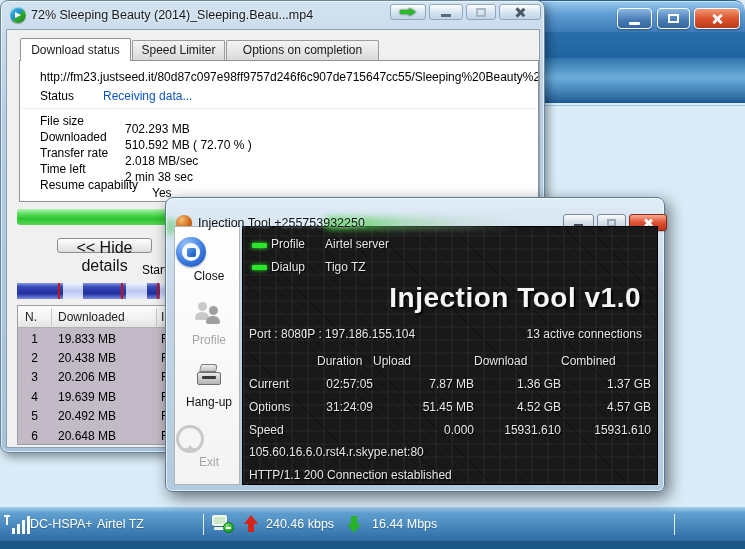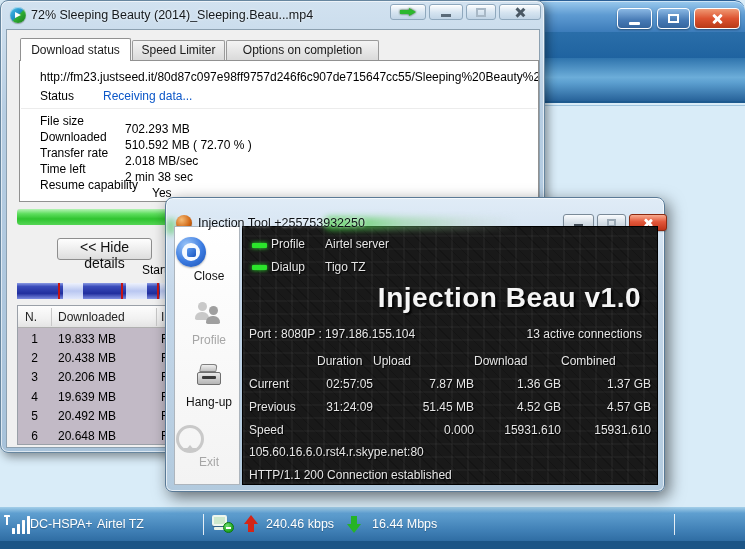--- a/index.html
+++ b/index.html
@@ -106,21 +106,21 @@
     white-space:nowrap; overflow:hidden; }
   .row-label { font-size:12px; color:#000; white-space:nowrap; }
   .idm-status-val { color:#0c57c8; }
   .tp-sep { left:1px; top:47px; width:516px; border-top:1px solid #ececec; }
   .f-label { left:20px; } .f-value { left:105px;margin-top:8px; } .f-value.indent { left:132px; }
 
   .idm-progress { left:10px; top:179px; width:515px; height:16px; background:#e9e9e9;
     border-radius:3px; overflow:hidden; box-shadow:inset 0 0 1px #aaa; }
   .idm-progress .fill { position:absolute; left:0; top:0; height:100%; border-radius:3px;
     background:linear-gradient(180deg,#b5f3b5 0%,#5ede5e 30%,#2fc42f 62%,#55d655 100%); }
-  .btn-hide { left:50px; top:208px; width:95px; height:22px; font-size:14px; color:#111;
+  .btn-hide { left:50px; top:208px; width:95px; height:15px; font-size:16px; color:#111;
     background:linear-gradient(180deg,#fefefe 0%,#ebebeb 60%,#dddddd 100%);
     border:1px solid #8e8e8e; border-radius:3px; display:grid; place-items:center; cursor:pointer; }
   .start-label { left:135px; top:233px; font-size:12px; color:#000; white-space:nowrap; }
 
   .chunkbar { left:10px; top:253px; width:515px; height:16px; overflow:hidden;
     background:linear-gradient(180deg,#8a9ae4 0%,#3a4cba 22%,#202e9e 65%,#7c8ce0 100%); }
   .chunk-seg { position:absolute; top:0; height:100%;
     background:linear-gradient(180deg,#eef2fd 0%,#b9c7f1 50%,#e2e9fc 100%); }
   .chunk-red { position:absolute; top:0; width:2px; height:100%; background:#c41414; }
 
@@ -424,40 +424,40 @@
   </div>
 
   <div class="abs inj-panel">
     <span class="abs led led1"></span>
     <span class="abs p-line" style="left:28px;top:10px;">Profile</span>
     <span class="abs p-line" style="left:82px;top:10px;">Airtel server</span>
     <span class="abs led led2"></span>
     <span class="abs p-line" style="left:28px;top:33px;">Dialup</span>
     <span class="abs p-line" style="left:82px;top:33px;">Tigo TZ</span>
 
-    <span class="abs inj-apptitle">Injection Beau v1.0</span>
+    <span class="abs inj-apptitle">Injection Tool v1.0</span>
 
     <span class="abs p-line" style="left:6px;top:100px;">Port : 8080</span>
     <span class="abs p-line" style="left:61px;top:100px;">IP : 197.186.155.104</span>
     <span class="abs p-line" style="right:15px;top:100px;">13 active connections</span>
 
     <div class="abs statgrid">
       <div class="sg-h"></div>
       <div class="sg-h">Duration</div>
       <div class="sg-h">Upload</div>
       <div class="sg-h">Download</div>
       <div class="sg-h">Combined</div>
 
       <div class="sg-l">Current</div>
       <div class="sg-v">02:57:05</div>
       <div class="sg-v">7.87 MB</div>
       <div class="sg-v">1.36 GB</div>
       <div class="sg-v">1.37 GB</div>
 
-      <div class="sg-l">Previous</div>
+      <div class="sg-l">Options</div>
       <div class="sg-v">31:24:09</div>
       <div class="sg-v">51.45 MB</div>
       <div class="sg-v">4.52 GB</div>
       <div class="sg-v">4.57 GB</div>
 
       <div class="sg-l">Speed</div>
       <div class="sg-v"></div>
       <div class="sg-v">0.000</div>
       <div class="sg-v">15931.610</div>
       <div class="sg-v">15931.610</div>

